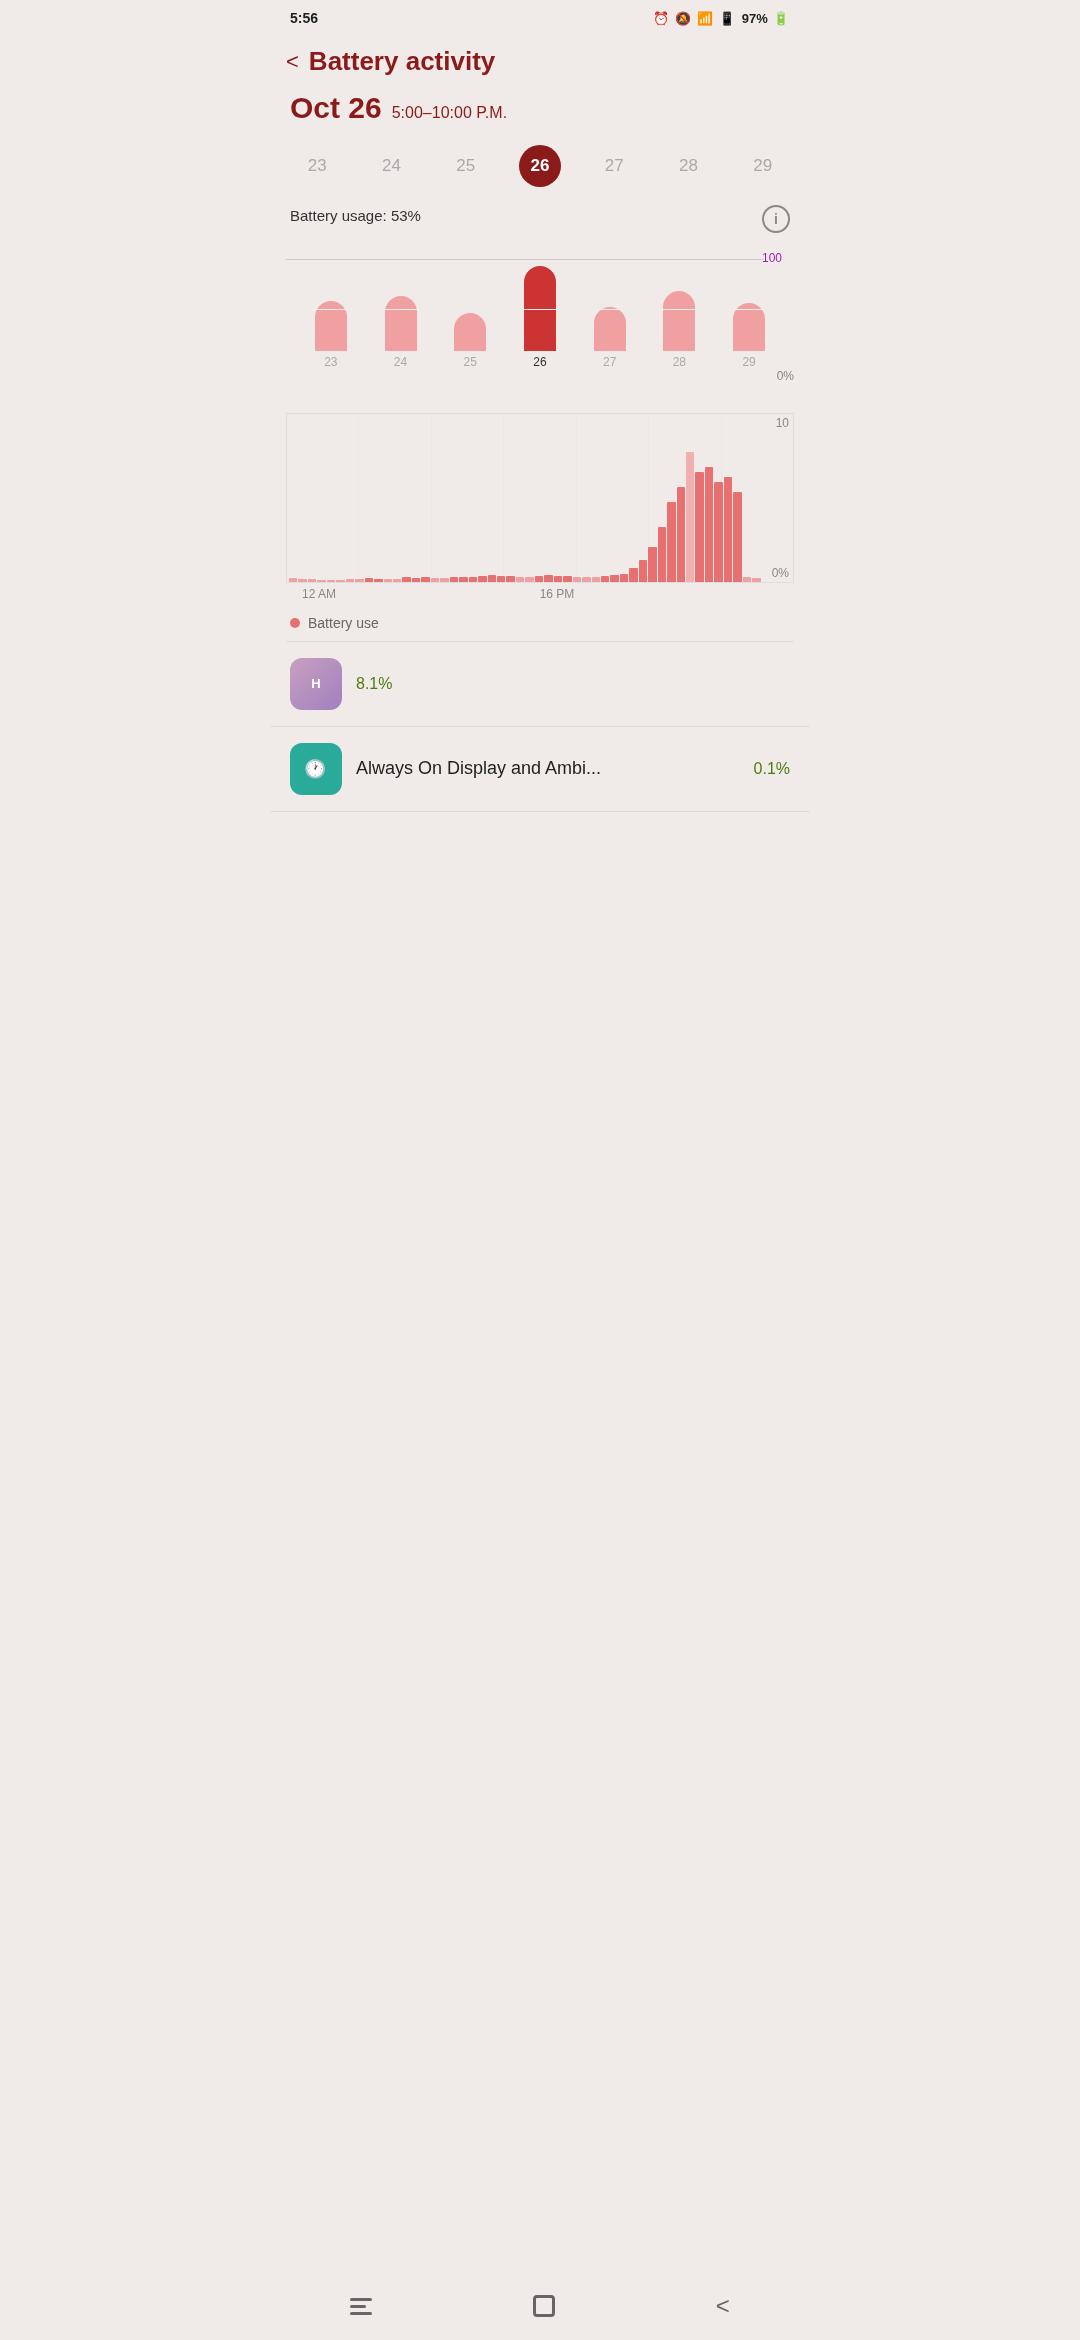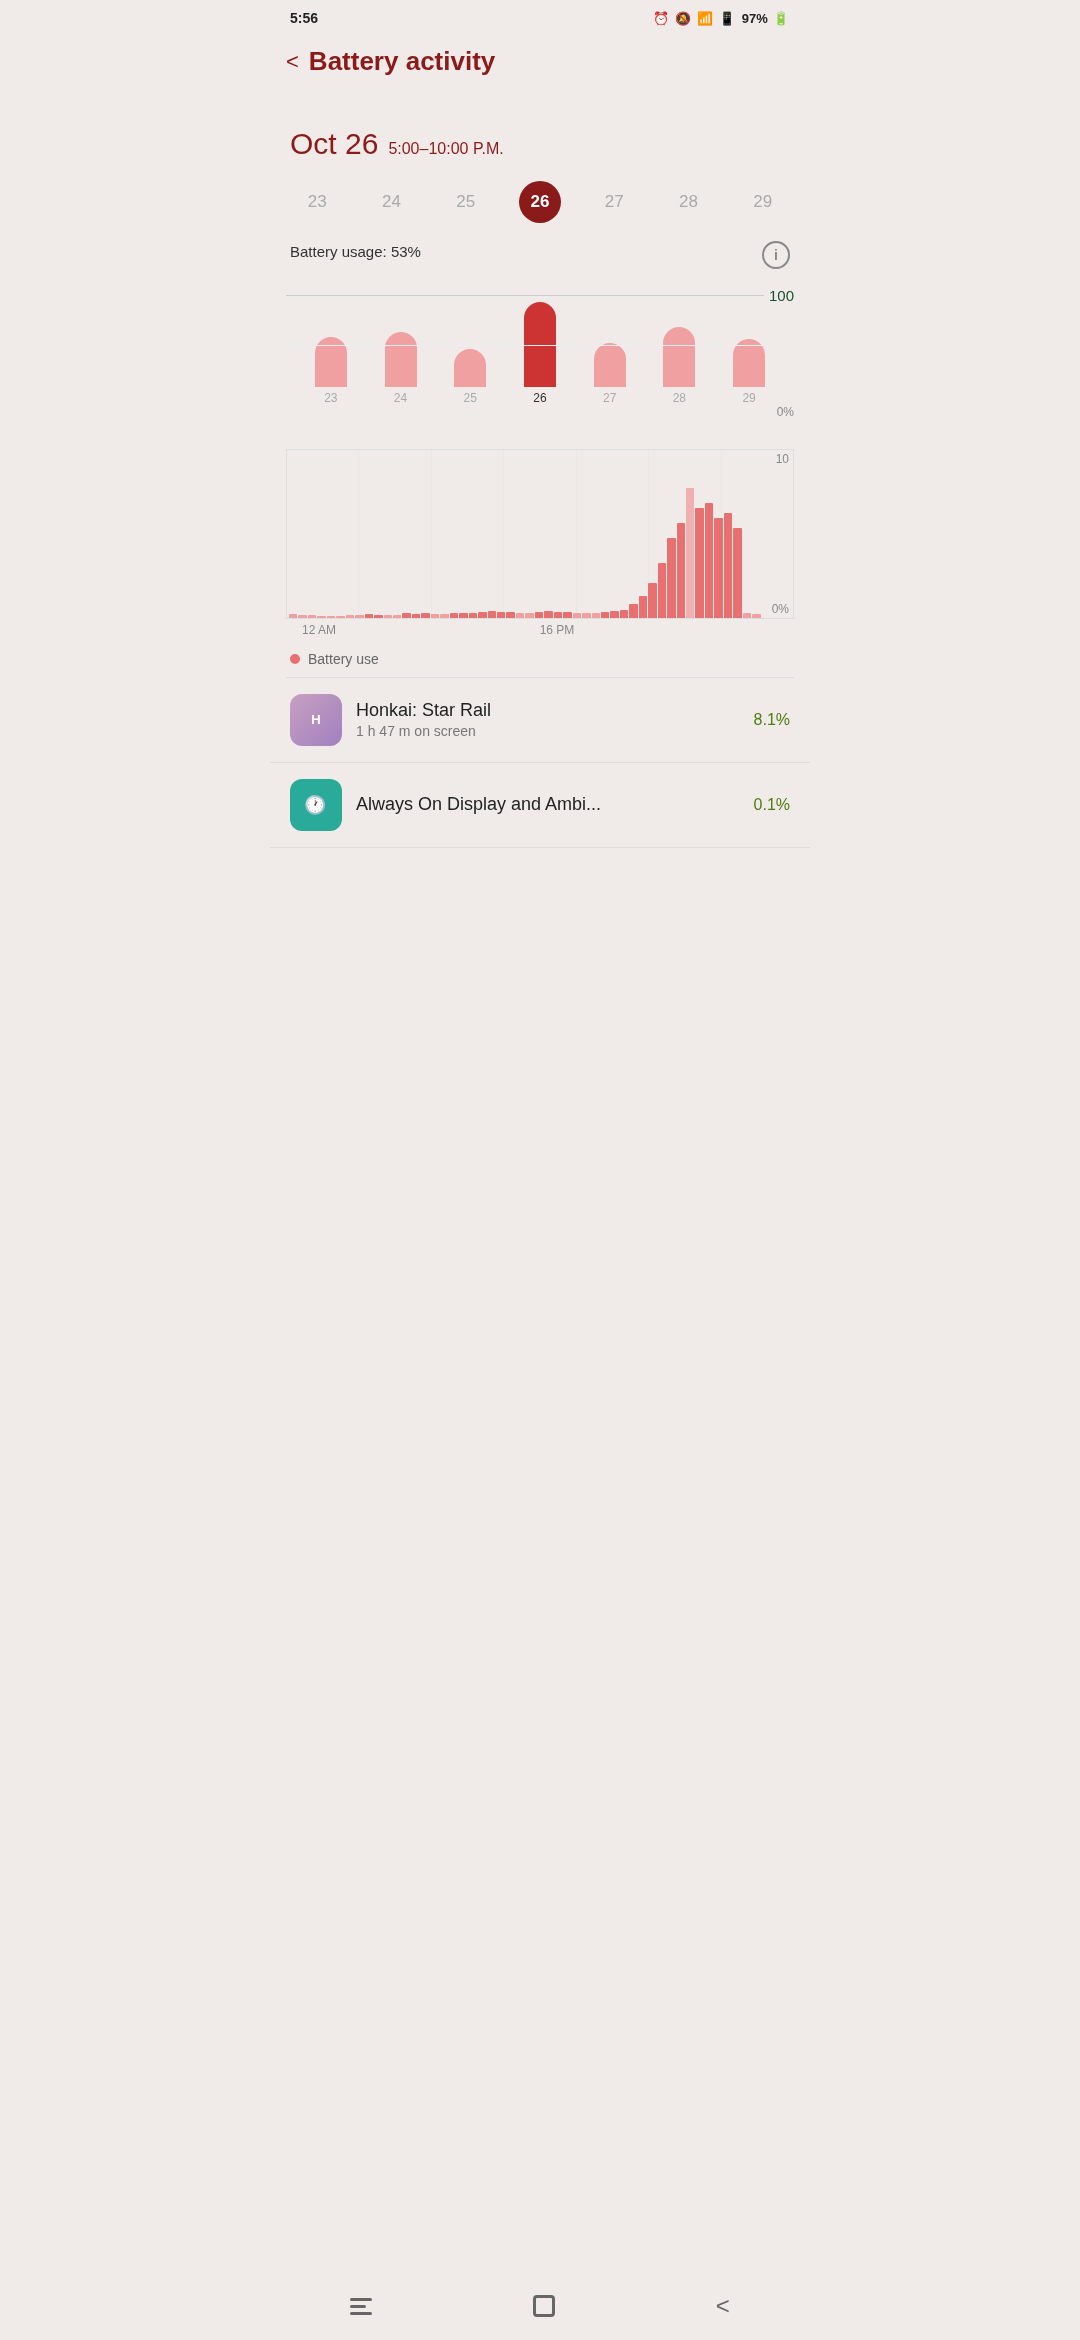--- a/index.html
+++ b/index.html
@@ -58,23 +58,22 @@
     }
 
     .date-line {
       display: flex;
       align-items: baseline;
       gap: 10px;
     }
 
     .date-big {
       font-size: 30px;
-      font-weight: 400;
+      font-weight: 700;
       color: #8b1a1a;
-      margin-top: 36px;
     }
 
     .date-time {
       font-size: 16px;
       color: #8b1a1a;
       font-weight: 400;
     }
 
     
     .day-selector {
@@ -135,24 +134,24 @@
       padding: 10px 16px 4px 16px;
     }
 
     .chart-weekly-inner {
       position: relative;
       height: 140px;
     }
 
     .chart-label-100 {
       position: absolute;
-      right: 0;
+      right: 12px;
       top: -8px;
-      font-size: 15px;
-      color: #14532d;
+      font-size: 12px;
+      color: #a21caf;
     }
 
     .chart-label-0 {
       position: absolute;
       right: 0;
       bottom: 16px;
       font-size: 12px;
       color: #888;
     }
 
@@ -506,24 +505,20 @@
   <span>Battery use</span>
 </div>
 
 <div class="divider"></div>
 
 <div class="app-list">
   <div class="app-item">
     <div class="app-icon app-icon-honkai">
       <span style="font-size:13px;color:#fff;font-weight:bold;">H</span>
     </div>
-    <div class="app-info">
-      <div class="app-name">Honkai: Star Rail</div>
-      <div class="app-time">1 h 47 m on screen</div>
-    </div>
     <div class="app-pct">8.1%</div>
   </div>
 
   <div class="app-item">
     <div class="app-icon app-icon-aod">
       <span style="font-size:18px;">🕐</span>
     </div>
     <div class="app-info">
       <div class="app-name">Always On Display and Ambi...</div>
     </div>

